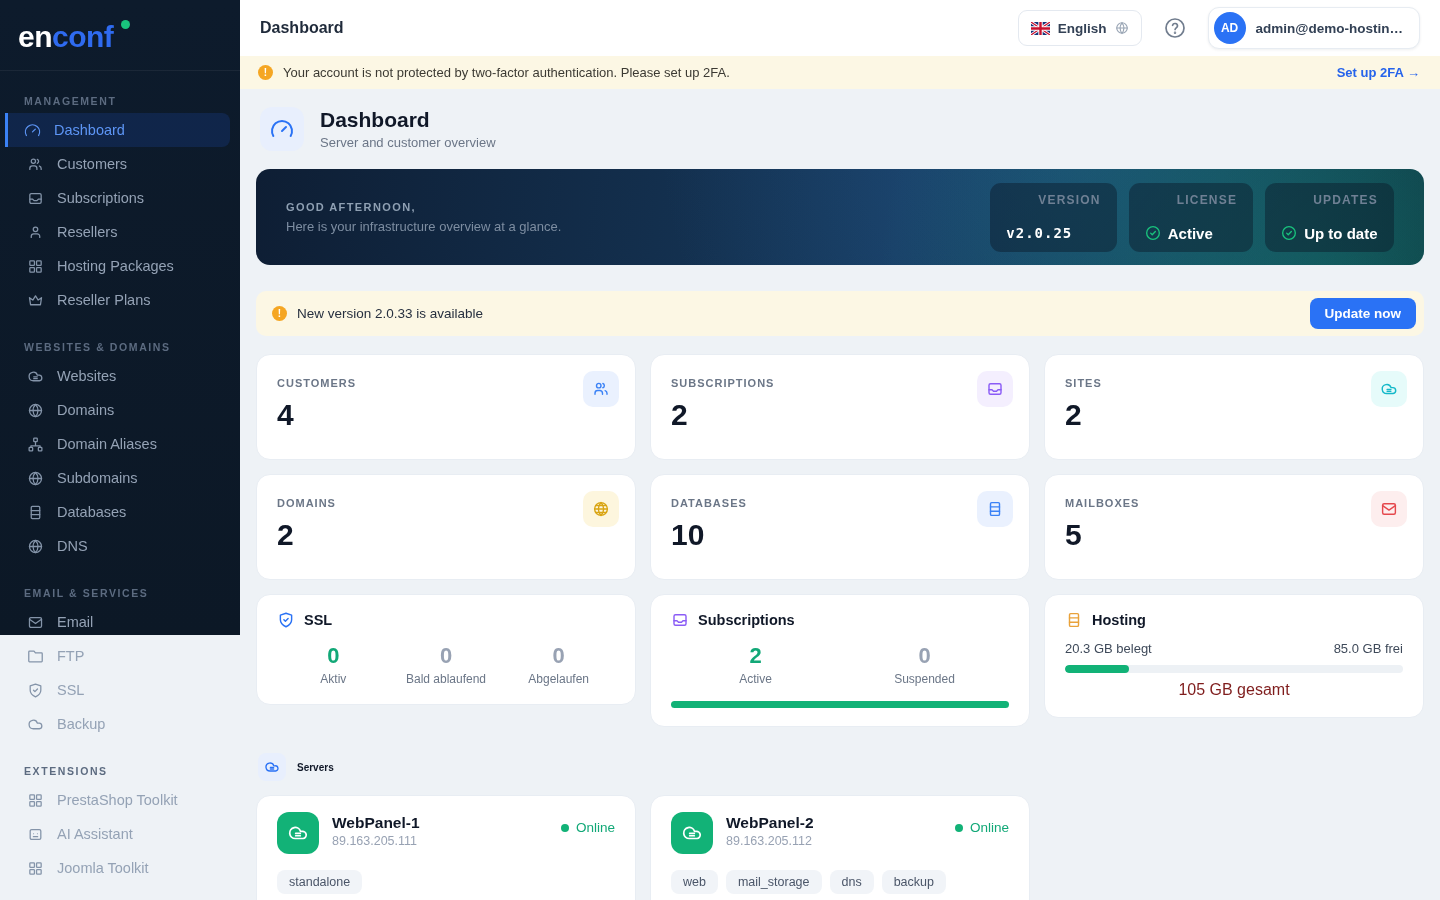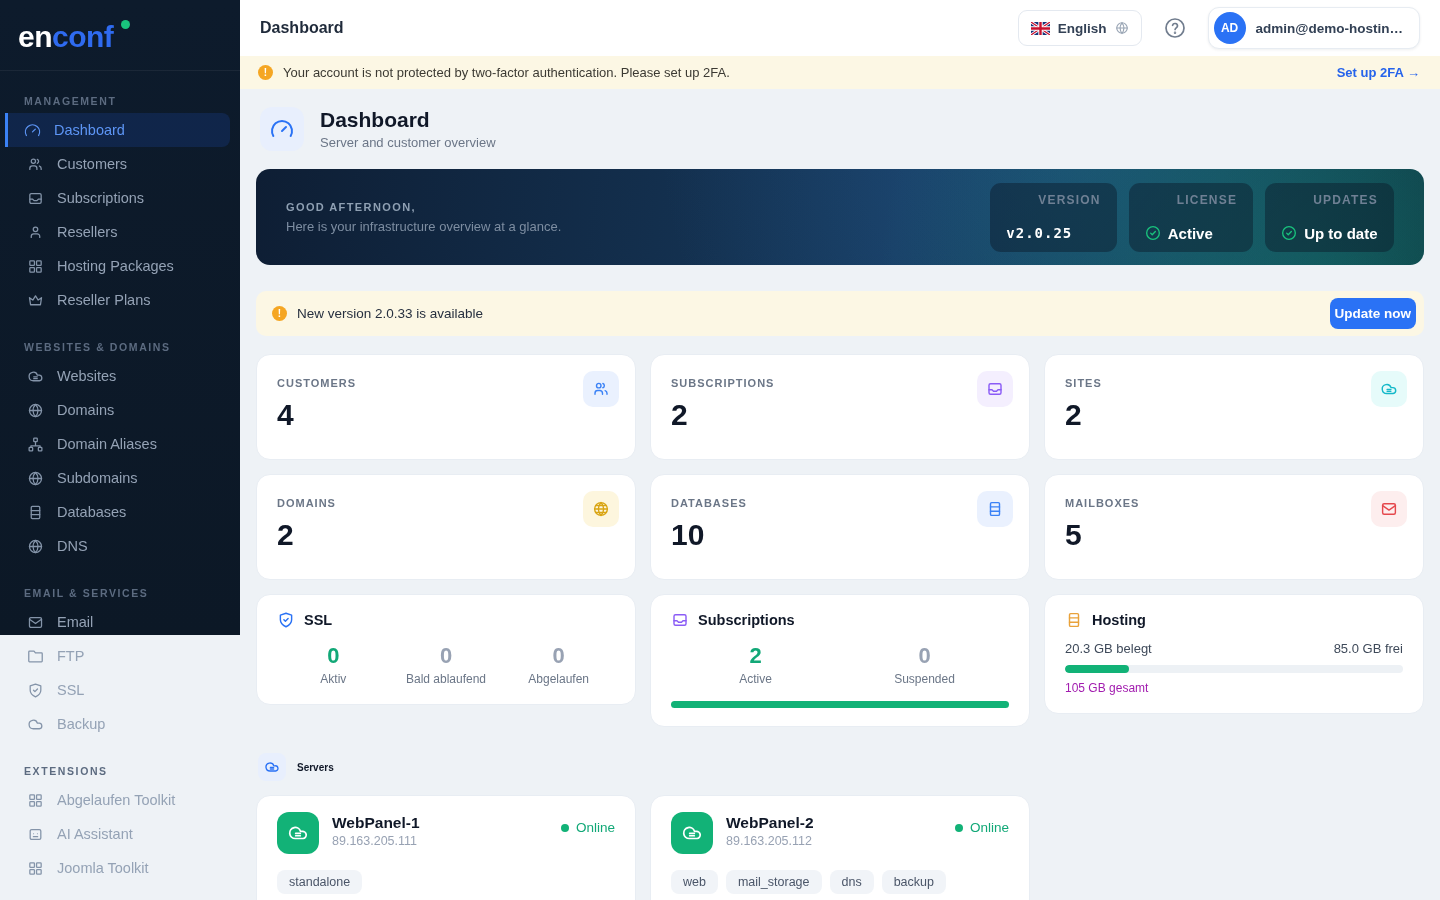--- a/index.html
+++ b/index.html
@@ -55,21 +55,21 @@
   .hero-pills { display:flex; gap:12px; }
   .hero-pill { background:rgba(10,24,40,0.45); border-radius:11px; padding:10px 16px; min-width:98px; }
   .hero-pill-label { font-size:12px; font-weight:700; letter-spacing:1.2px; color:#6f8094;margin-left:32px; }
   .hero-pill-value { display:flex; align-items:center; gap:7px; margin-top:18px; font-size:15px; font-weight:700; color:#fff; }
   .hero-pill-value.mono { font-family:"DejaVu Sans Mono", monospace; font-size:14px; letter-spacing:1px; }
   .check-ico { width:16px; height:16px; color:#19c37d; flex:0 0 16px; }
 
   
   .update-banner { margin-top:26px; background:#fcf7e4; border-radius:10px; display:flex; align-items:center; justify-content:space-between; padding:7px 8px 7px 16px; }
   .update-left { display:flex; align-items:center; gap:10px; font-size:13.5px; color:#27303f; }
-  .update-btn { background:#2a72f5; color:#fff; font-size:13.5px; font-weight:600; padding:8px 5px; border-radius:8px; border:none; cursor:pointer; font-family:inherit; }
+  .update-btn { background:#2a72f5; color:#fff; font-size:13.5px; font-weight:600; padding:8px 15px; border-radius:8px; border:none; cursor:pointer; font-family:inherit; }
 
   
   .grid3 { display:grid; grid-template-columns:1fr 1fr 1fr; gap:14px; }
   .stats-grid { margin-top:18px; }
   .row2 { margin-top:14px; }
   .card { background:#fff; border:1px solid #e8edf3; border-radius:14px; }
   .stat-card { position:relative; padding:22px 20px; height:106px; }
   .stat-label { font-size:11px; font-weight:700; letter-spacing:1px; color:#6b7687; }
   .stat-value { font-size:30px; font-weight:700; color:#101828; margin-top:9px; }
   .stat-icon { position:absolute; top:16px; right:16px; width:36px; height:36px; border-radius:10px; display:flex; align-items:center; justify-content:center; }
@@ -87,21 +87,21 @@
   .tint-blue { color:#2a72f5; } .tint-purple { color:#8b5cf6; } .tint-amber { color:#e9a23b; }
   .metric-row { display:flex; margin-top:14px; }
   .metric { flex:1; text-align:center; }
   .metric-val { font-size:22px; font-weight:700; color:#98a2b3; }
   .metric-val.green { color:#12a877; }
   .metric-lab { font-size:12px; color:#6b7687; margin-top:3px; }
   .bar-full { height:7px; border-radius:4px; background:#12b277; margin-top:15px; }
   .storage-line { display:flex; justify-content:space-between; margin-top:12px; font-size:13px; color:#3f4a5a;gap:44px; }
   .track { height:8px; border-radius:5px; background:#edf1f5; margin-top:9px; overflow:hidden; }
   .fill { height:100%; border-radius:5px; background:#12b277; }
-  .storage-total { font-size:12px; color:#a21caf; margin-top:8px; }
+  .storage-total { font-size:16px; color:#7f1d1d; margin-top:8px;text-align:center; }
 
   
   .servers-head { display:flex; align-items:center; gap:11px; margin-top:26px; padding-left:2px; }
   .servers-head-icon { width:28px; height:28px; border-radius:8px; background:#e8effd; color:#2a72f5; display:flex; align-items:center; justify-content:center; }
   .servers-title { font-size:10px; font-weight:700; color:#101828; }
   .servers-grid { margin-top:14px; }
   .server-card { padding:16px 20px 20px 20px; }
   .server-top { display:flex; align-items:flex-start; justify-content:space-between; }
   .server-id { display:flex; gap:13px; }
   .server-icon { width:42px; height:42px; border-radius:12px; background:#12b277; color:#fff; display:flex; align-items:center; justify-content:center; }
@@ -246,21 +246,21 @@
   </div>
 
   <div class="nav-section-title">EXTENSIONS</div>
   <div class="nav-item">
     <svg class="nico" viewBox="0 0 24 24" fill="none" stroke="currentColor" stroke-width="1.8" stroke-linecap="round" stroke-linejoin="round">
         <rect x="4" y="4" width="6.5" height="6.5" rx="1"></rect>
         <rect x="13.5" y="4" width="6.5" height="6.5" rx="1"></rect>
         <rect x="4" y="13.5" width="6.5" height="6.5" rx="1"></rect>
         <rect x="13.5" y="13.5" width="6.5" height="6.5" rx="1"></rect>
       </svg>
-    <span>Abgelaufen Toolkit</span>
+    <span>PrestaShop Toolkit</span>
   </div>
   <div class="nav-item">
     <svg class="nico" viewBox="0 0 24 24" fill="none" stroke="currentColor" stroke-width="1.8" stroke-linecap="round" stroke-linejoin="round">
         <rect x="4.5" y="5" width="15" height="14" rx="2"></rect>
         <circle cx="9.3" cy="11" r="0.8" fill="currentColor" stroke="none"></circle>
         <circle cx="14.7" cy="11" r="0.8" fill="currentColor" stroke="none"></circle>
         <path d="M9 15h6"></path>
       </svg>
     <span>AI Assistant</span>
   </div>

